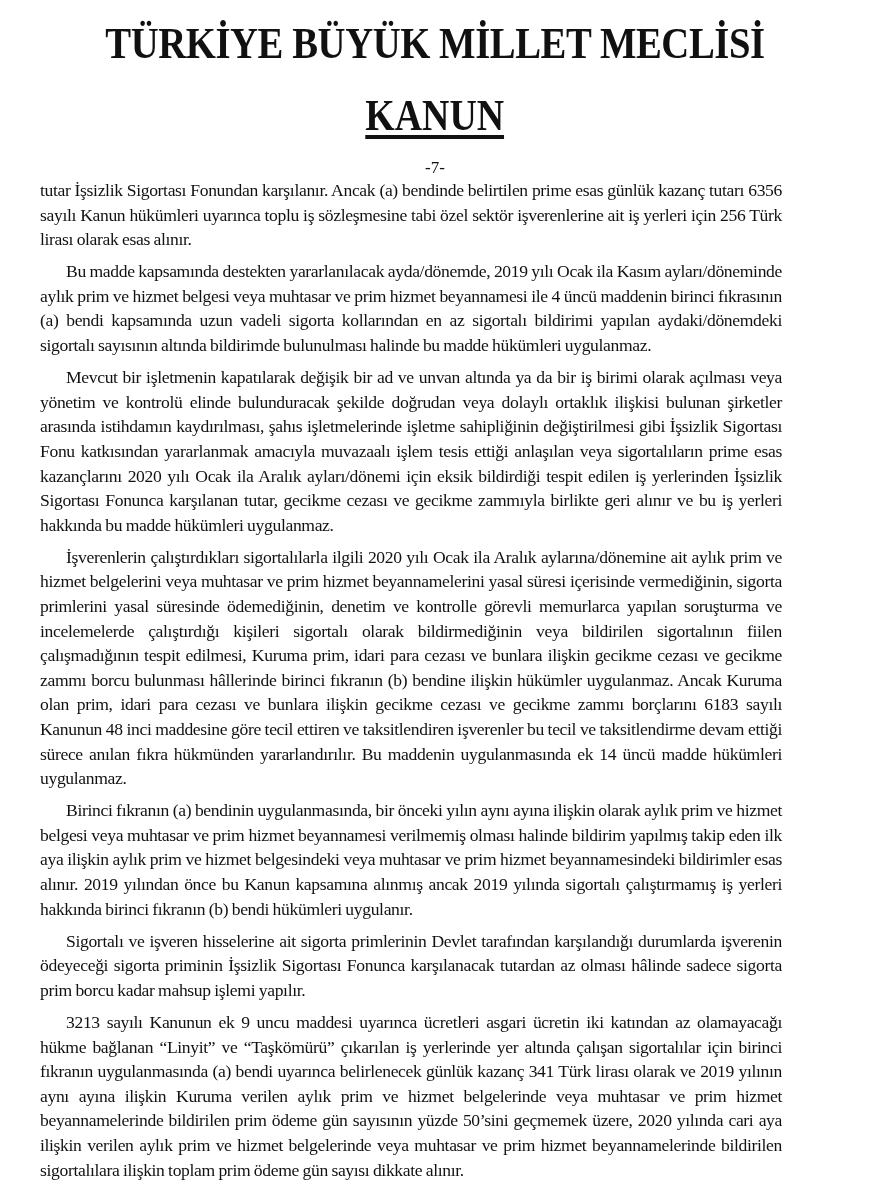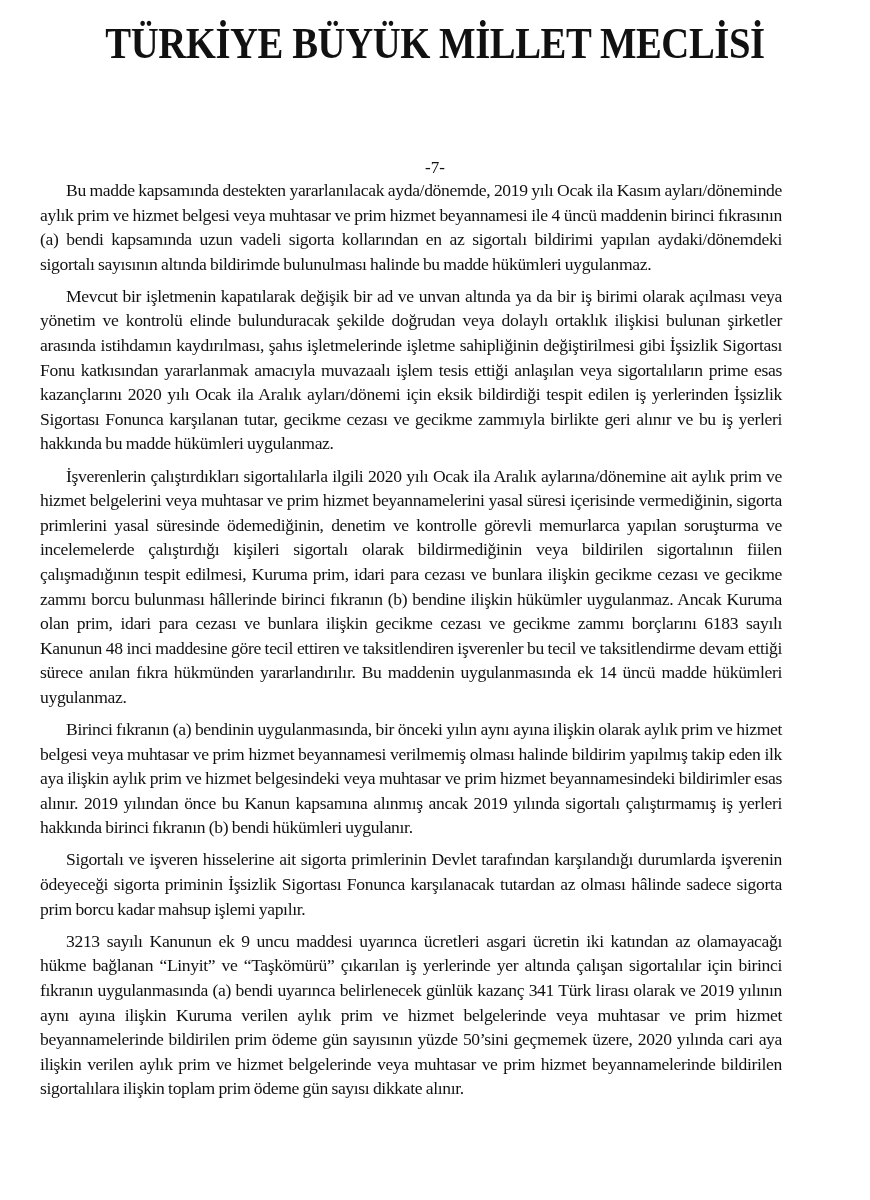--- a/index.html
+++ b/index.html
@@ -81,23 +81,25 @@
     }
     .para.first {
       text-indent: 0;
     }
   </style>
 </head>
 <body>
 
 <div class="page">
   <h1 class="header-title">TÜRKİYE BÜYÜK MİLLET MECLİSİ</h1>
+  <h2 class="law-title"><span>KANUN</span></h2>
   <div class="page-number">-7-</div>
 
   <div class="body-text">
+    <p class="para first">tutar İşsizlik Sigortası Fonundan karşılanır. Ancak (a) bendinde belirtilen prime esas günlük kazanç tutarı 6356 sayılı Kanun hükümleri uyarınca toplu iş sözleşmesine tabi özel sektör işverenlerine ait iş yerleri için 256 Türk lirası olarak esas alınır.</p>
     <p class="para">Bu madde kapsamında destekten yararlanılacak ayda/dönemde, 2019 yılı Ocak ila Kasım ayları/döneminde aylık prim ve hizmet belgesi veya muhtasar ve prim hizmet beyannamesi ile 4 üncü maddenin birinci fıkrasının (a) bendi kapsamında uzun vadeli sigorta kollarından en az sigortalı bildirimi yapılan aydaki/dönemdeki sigortalı sayısının altında bildirimde bulunulması halinde bu madde hükümleri uygulanmaz.</p>
     <p class="para">Mevcut bir işletmenin kapatılarak değişik bir ad ve unvan altında ya da bir iş birimi olarak açılması veya yönetim ve kontrolü elinde bulunduracak şekilde doğrudan veya dolaylı ortaklık ilişkisi bulunan şirketler arasında istihdamın kaydırılması, şahıs işletmelerinde işletme sahipliğinin değiştirilmesi gibi İşsizlik Sigortası Fonu katkısından yararlanmak amacıyla muvazaalı işlem tesis ettiği anlaşılan veya sigortalıların prime esas kazançlarını 2020 yılı Ocak ila Aralık ayları/dönemi için eksik bildirdiği tespit edilen iş yerlerinden İşsizlik Sigortası Fonunca karşılanan tutar, gecikme cezası ve gecikme zammıyla birlikte geri alınır ve bu iş yerleri hakkında bu madde hükümleri uygulanmaz.</p>
     <p class="para">İşverenlerin çalıştırdıkları sigortalılarla ilgili 2020 yılı Ocak ila Aralık aylarına/dönemine ait aylık prim ve hizmet belgelerini veya muhtasar ve prim hizmet beyannamelerini yasal süresi içerisinde vermediğinin, sigorta primlerini yasal süresinde ödemediğinin, denetim ve kontrolle görevli memurlarca yapılan soruşturma ve incelemelerde çalıştırdığı kişileri sigortalı olarak bildirmediğinin veya bildirilen sigortalının fiilen çalışmadığının tespit edilmesi, Kuruma prim, idari para cezası ve bunlara ilişkin gecikme cezası ve gecikme zammı borcu bulunması hâllerinde birinci fıkranın (b) bendine ilişkin hükümler uygulanmaz. Ancak Kuruma olan prim, idari para cezası ve bunlara ilişkin gecikme cezası ve gecikme zammı borçlarını 6183 sayılı Kanunun 48 inci maddesine göre tecil ettiren ve taksitlendiren işverenler bu tecil ve taksitlendirme devam ettiği sürece anılan fıkra hükmünden yararlandırılır. Bu maddenin uygulanmasında ek 14 üncü madde hükümleri uygulanmaz.</p>
     <p class="para">Birinci fıkranın (a) bendinin uygulanmasında, bir önceki yılın aynı ayına ilişkin olarak aylık prim ve hizmet belgesi veya muhtasar ve prim hizmet beyannamesi verilmemiş olması halinde bildirim yapılmış takip eden ilk aya ilişkin aylık prim ve hizmet belgesindeki veya muhtasar ve prim hizmet beyannamesindeki bildirimler esas alınır. 2019 yılından önce bu Kanun kapsamına alınmış ancak 2019 yılında sigortalı çalıştırmamış iş yerleri hakkında birinci fıkranın (b) bendi hükümleri uygulanır.</p>
     <p class="para">Sigortalı ve işveren hisselerine ait sigorta primlerinin Devlet tarafından karşılandığı durumlarda işverenin ödeyeceği sigorta priminin İşsizlik Sigortası Fonunca karşılanacak tutardan az olması hâlinde sadece sigorta prim borcu kadar mahsup işlemi yapılır.</p>
     <p class="para">3213 sayılı Kanunun ek 9 uncu maddesi uyarınca ücretleri asgari ücretin iki katından az olamayacağı hükme bağlanan “Linyit” ve “Taşkömürü” çıkarılan iş yerlerinde yer altında çalışan sigortalılar için birinci fıkranın uygulanmasında (a) bendi uyarınca belirlenecek günlük kazanç 341 Türk lirası olarak ve 2019 yılının aynı ayına ilişkin Kuruma verilen aylık prim ve hizmet belgelerinde veya muhtasar ve prim hizmet beyannamelerinde bildirilen prim ödeme gün sayısının yüzde 50’sini geçmemek üzere, 2020 yılında cari aya ilişkin verilen aylık prim ve hizmet belgelerinde veya muhtasar ve prim hizmet beyannamelerinde bildirilen sigortalılara ilişkin toplam prim ödeme gün sayısı dikkate alınır.</p>
   </div>
 </div>
 
 </body></html>

